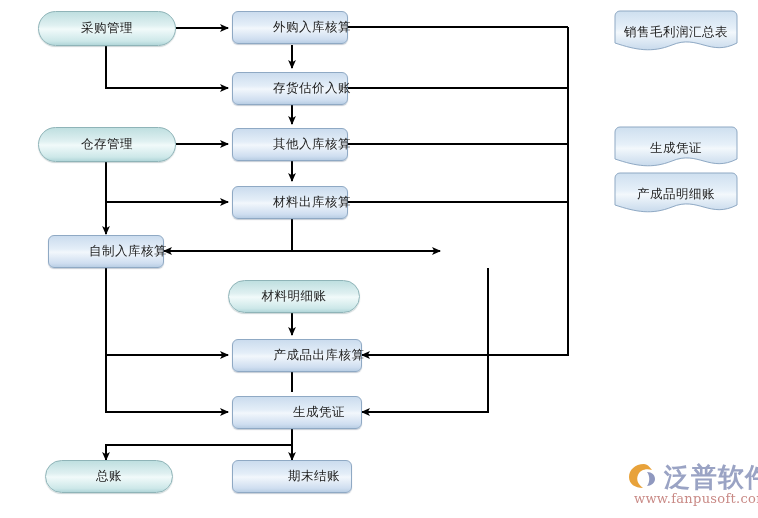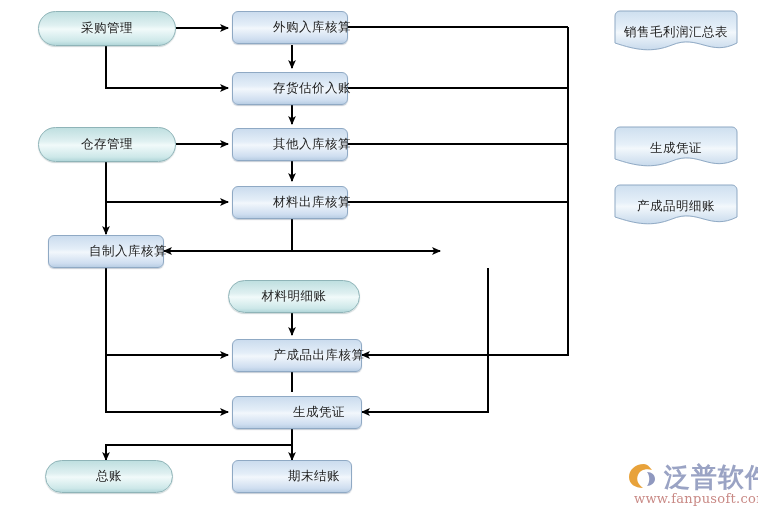--- a/index.html
+++ b/index.html
@@ -147,21 +147,21 @@
             <stop offset="45%" stop-color="#e6f0f9"></stop>
         <stop offset="55%" stop-color="#f3f8fc"></stop>
             <stop offset="100%" stop-color="#c8daec"></stop>
       </linearGradient>
         </defs>
       <path d="M6,1 H118 A5,5 0 0 1 123,6 V33 C96,47 84,24 58,35 C38,43 22,40 1,33 V6 A5,5 0 0 1 6,1 Z" fill="url(#dg3)" stroke="#8fa9c4" stroke-width="1"></path>
     </svg>
     <span class="doclabel">生成凭证</span>
   </div>
 
-  <div class="node docshape" style="left:614px;top:184px;width:124px;height:45px;">
+  <div class="node docshape" style="left:614px;top:172px;width:124px;height:45px;">
     <svg class="docbg" viewBox="0 0 124 45" preserveAspectRatio="none" xmlns="http://www.w3.org/2000/svg">
       <defs>
           <linearGradient id="dg4" x1="0" y1="0" x2="0" y2="1">
         <stop offset="0%" stop-color="#cedfef"></stop>
             <stop offset="45%" stop-color="#e6f0f9"></stop>
         <stop offset="55%" stop-color="#f3f8fc"></stop>
             <stop offset="100%" stop-color="#c8daec"></stop>
       </linearGradient>
         </defs>
       <path d="M6,1 H118 A5,5 0 0 1 123,6 V33 C96,47 84,24 58,35 C38,43 22,40 1,33 V6 A5,5 0 0 1 6,1 Z" fill="url(#dg4)" stroke="#8fa9c4" stroke-width="1"></path>

